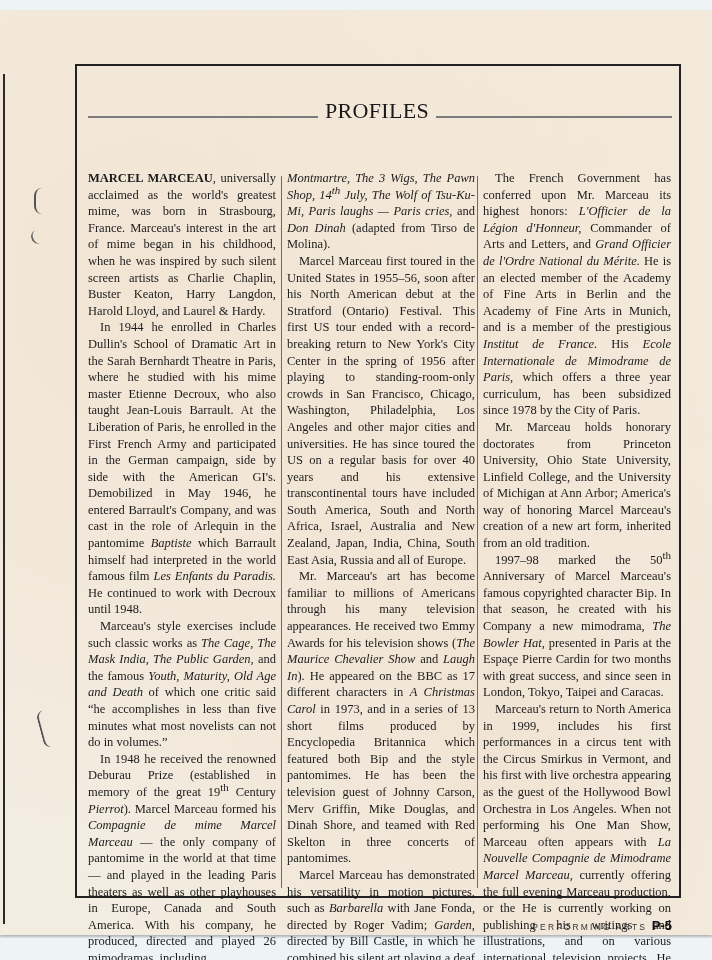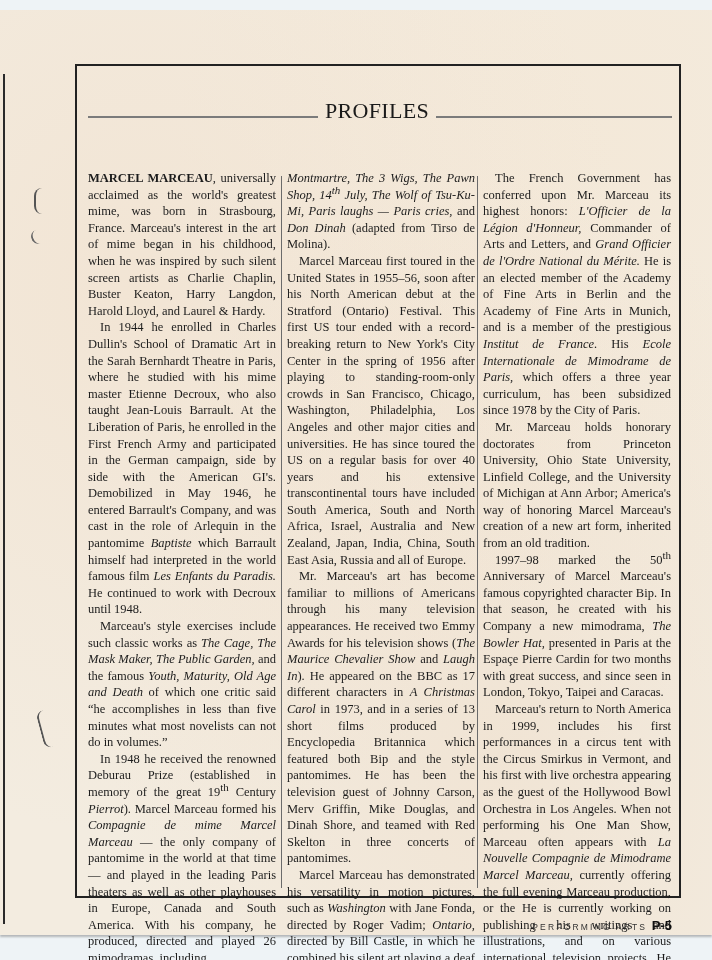--- a/index.html
+++ b/index.html
@@ -79,29 +79,29 @@
 
 <div class="header">
   <div class="rule left"></div>
   <div class="title">PROFILES</div>
   <div class="rule right"></div>
 </div>
 
 <div class="col c1">
     <p class="first"><span class="lead">MARCEL MARCEAU</span>, universally acclaimed as the world's greatest mime, was born in Strasbourg, France. Marceau's interest in the art of mime began in his childhood, when he was inspired by such silent screen artists as Charlie Chaplin, Buster Keaton, Harry Langdon, Harold Lloyd, and Laurel &amp; Hardy.</p>
     <p>In 1944 he enrolled in Charles Dullin's School of Dramatic Art in the Sarah Bernhardt Theatre in Paris, where he studied with his mime master Etienne Decroux, who also taught Jean-Louis Barrault. At the Liberation of Paris, he enrolled in the First French Army and participated in the German campaign, side by side with the American GI's. Demobilized in May 1946, he entered Barrault's Company, and was cast in the role of Arlequin in the pantomime <i>Baptiste</i> which Barrault himself had interpreted in the world famous film <i>Les Enfants du Paradis.</i> He continued to work with Decroux until 1948.</p>
-    <p>Marceau's style exercises include such classic works as <i>The Cage, The Mask Maker, The Public Garden,</i> and the famous <i>Youth, Maturity, Old Age and Death</i> of which one critic said “he accomplishes in less than five minutes what most novelists can not do in volumes.”</p>
+    <p>Marceau's style exercises include such classic works as <i>The Cage, The Mask India, The Public Garden,</i> and the famous <i>Youth, Maturity, Old Age and Death</i> of which one critic said “he accomplishes in less than five minutes what most novelists can not do in volumes.”</p>
     <p>In 1948 he received the renowned Deburau Prize (established in memory of the great 19<sup>th</sup> Century <i>Pierrot</i>). Marcel Marceau formed his <i>Compagnie de mime Marcel Marceau</i> — the only company of pantomime in the world at that time — and played in the leading Paris theaters as well as other playhouses in Europe, Canada and South America. With his company, he produced, directed and played 26 mimodramas, including </p>
   </div>
 <div class="vrule v1"></div>
 <div class="col c2">
     <p class="cont"><i>Montmartre, The 3 Wigs, The Pawn Shop, 14<sup>th</sup> July, The Wolf of Tsu-Ku-Mi, Paris laughs — Paris cries,</i> and <i>Don Dinah</i> (adapted from Tirso de Molina).</p>
     <p>Marcel Marceau first toured in the United States in 1955–56, soon after his North American debut at the Stratford (Ontario) Festival. This first US tour ended with a record-breaking return to New York's City Center in the spring of 1956 after playing to standing-room-only crowds in San Francisco, Chicago, Washington, Philadelphia, Los Angeles and other major cities and universities. He has since toured the US on a regular basis for over 40 years and his extensive transcontinental tours have included South America, South and North Africa, Israel, Australia and New Zealand, Japan, India, China, South East Asia, Russia and all of Europe.</p>
     <p>Mr. Marceau's art has become familiar to millions of Americans through his many television appearances. He received two Emmy Awards for his television shows (<i>The Maurice Chevalier Show</i> and <i>Laugh In</i>). He appeared on the BBC as 17 different characters in <i>A Christmas Carol</i> in 1973, and in a series of 13 short films produced by Encyclopedia Britannica which featured both Bip and the style pantomimes. He has been the television guest of Johnny Carson, Merv Griffin, Mike Douglas, and Dinah Shore, and teamed with Red Skelton in three concerts of pantomimes.</p>
-    <p>Marcel Marceau has demonstrated his versatility in motion pictures, such as <i>Washington</i> with Jane Fonda, directed by Roger Vadim; <i>Ontario,</i> directed by Bill Castle, in which he combined his silent art playing a deaf mute puppeteer and a speaking mad scientist. He said the only word (“No”) in Mel Brook's </p>
+    <p>Marcel Marceau has demonstrated his versatility in motion pictures, such as <i>Barbarella</i> with Jane Fonda, directed by Roger Vadim; <i>Garden,</i> directed by Bill Castle, in which he combined his silent art playing a deaf mute puppeteer and a speaking mad scientist. He said the only word (“No”) in Mel Brook's </p>
   </div>
 <div class="vrule v2"></div>
 <div class="col c3">
     <p>The French Government has conferred upon Mr. Marceau its highest honors: <i>L'Officier de la Légion d'Honneur,</i> Commander of Arts and Letters, and <i>Grand Officier de l'Ordre National du Mérite.</i> He is an elected member of the Academy of Fine Arts in Berlin and the Academy of Fine Arts in Munich, and is a member of the prestigious <i>Institut de France.</i> His <i>Ecole Internationale de Mimodrame de Paris,</i> which offers a three year curriculum, has been subsidized since 1978 by the City of Paris.</p>
     <p>Mr. Marceau holds honorary doctorates from Princeton University, Ohio State University, Linfield College, and the University of Michigan at Ann Arbor; America's way of honoring Marcel Marceau's creation of a new art form, inherited from an old tradition.</p>
     <p>1997–98 marked the 50<sup>th</sup> Anniversary of Marcel Marceau's famous copyrighted character Bip. In that season, he created with his Company a new mimodrama, <i>The Bowler Hat,</i> presented in Paris at the Espaçe Pierre Cardin for two months with great success, and since seen in London, Tokyo, Taipei and Caracas.</p>
     <p>Marceau's return to North America in 1999, includes his first performances in a circus tent with the Circus Smirkus in Vermont, and his first with live orchestra appearing as the guest of the Hollywood Bowl Orchestra in Los Angeles. When not performing his One Man Show, Marceau often appears with <i>La Nouvelle Compagnie de Mimodrame Marcel Marceau,</i> currently offering the full evening Marceau production,  or the  He is currently working on publishing his writings and illustrations, and on various international television projects. He returns to San Francisco by popular demand after a sold-out engagement in July.</p>
   </div>
 
 <div class="footer">

